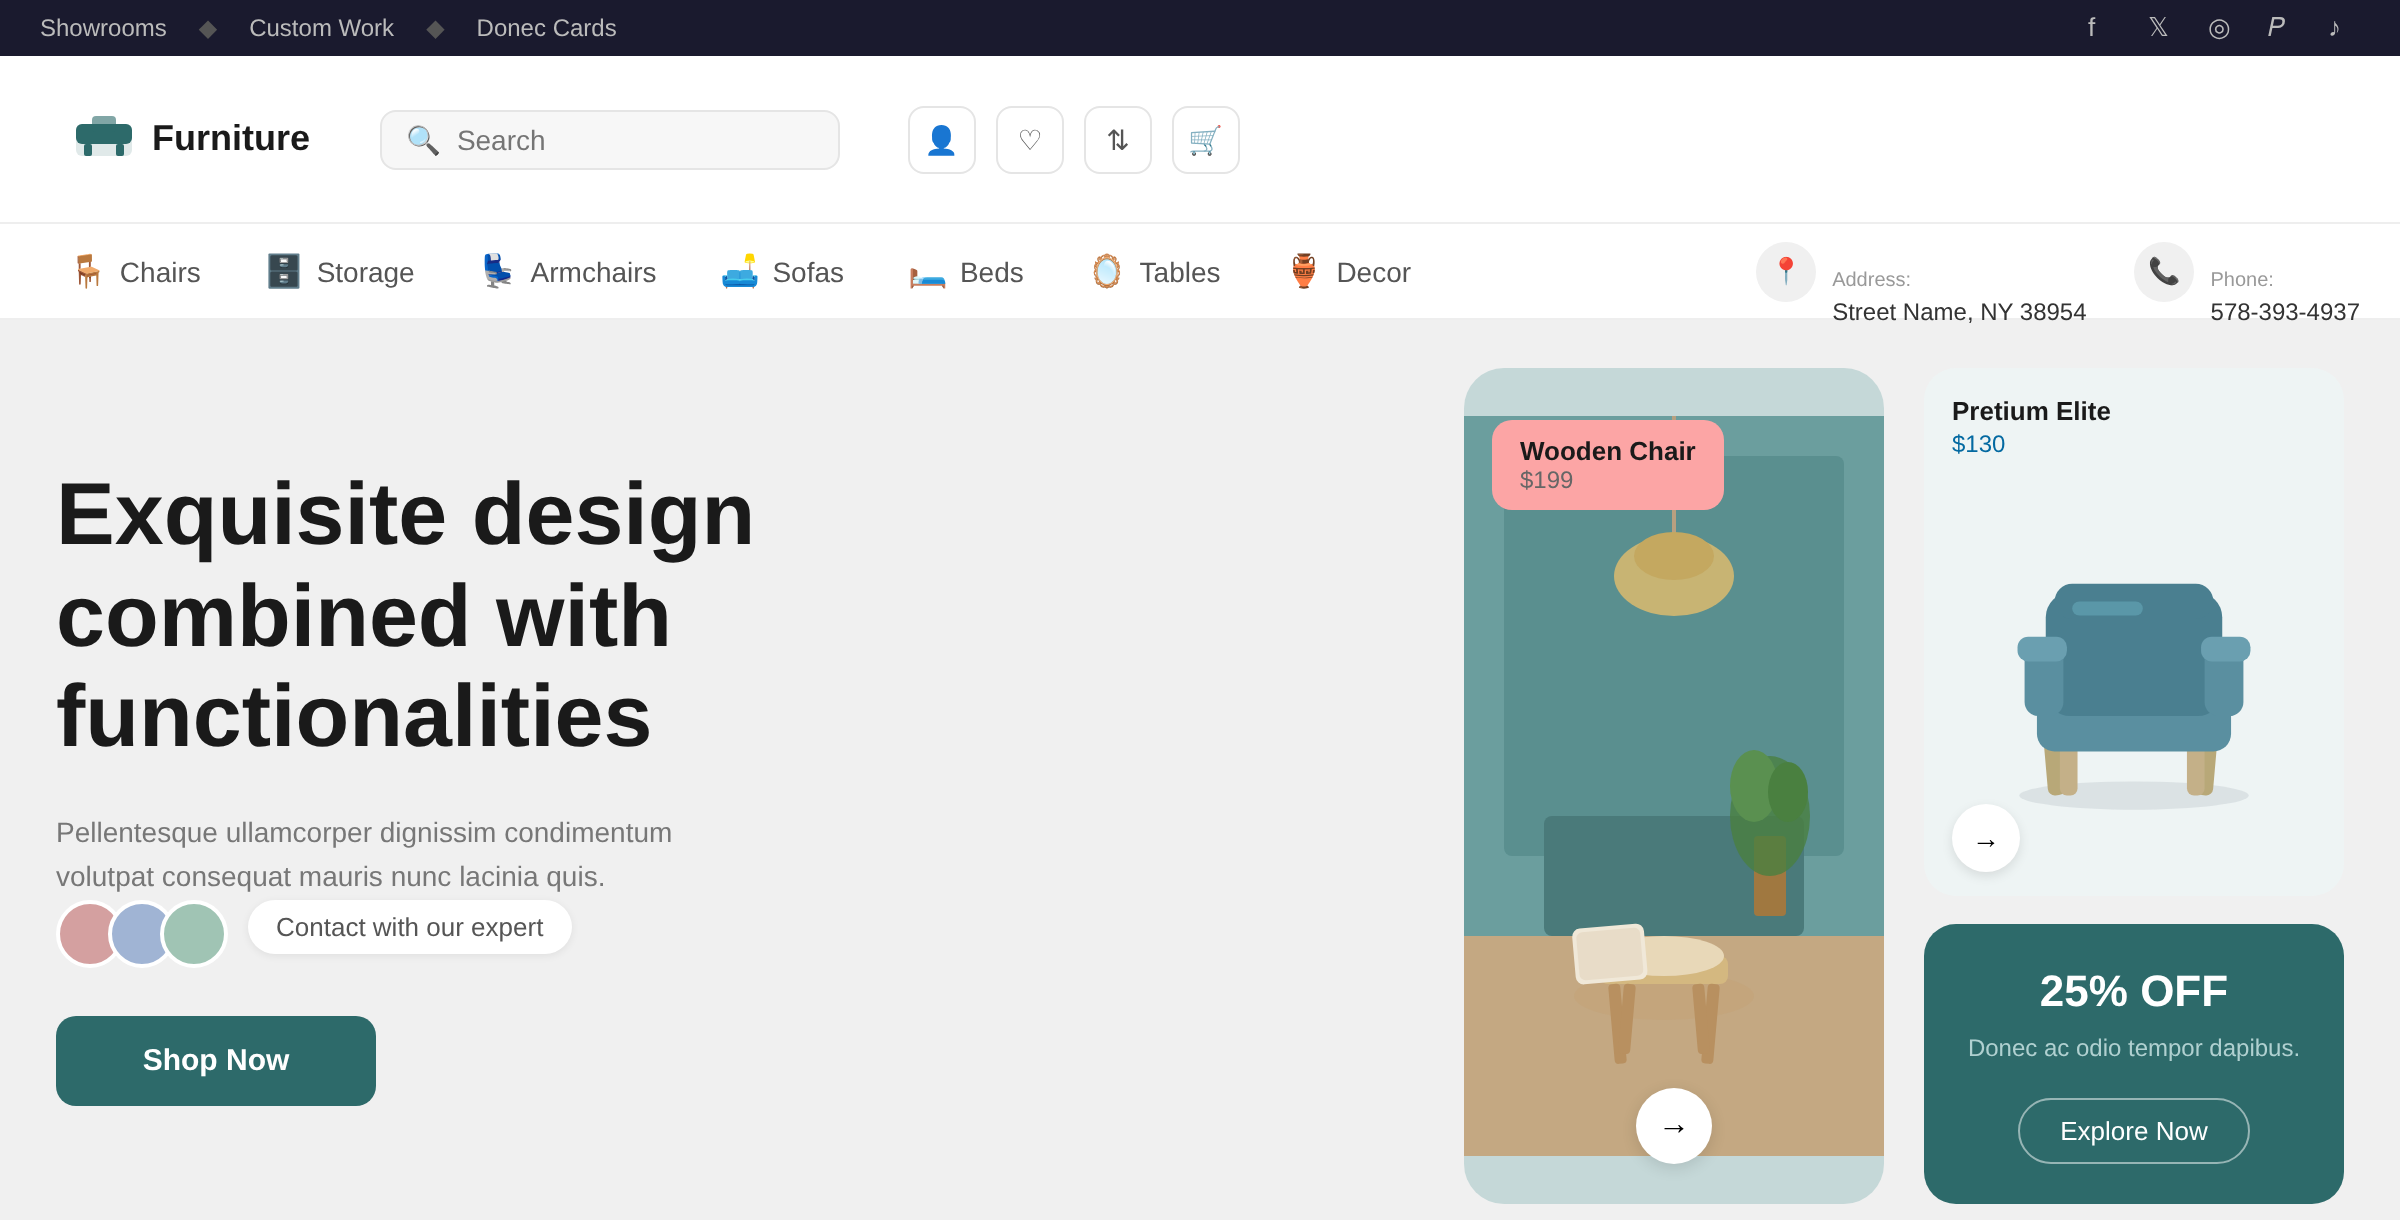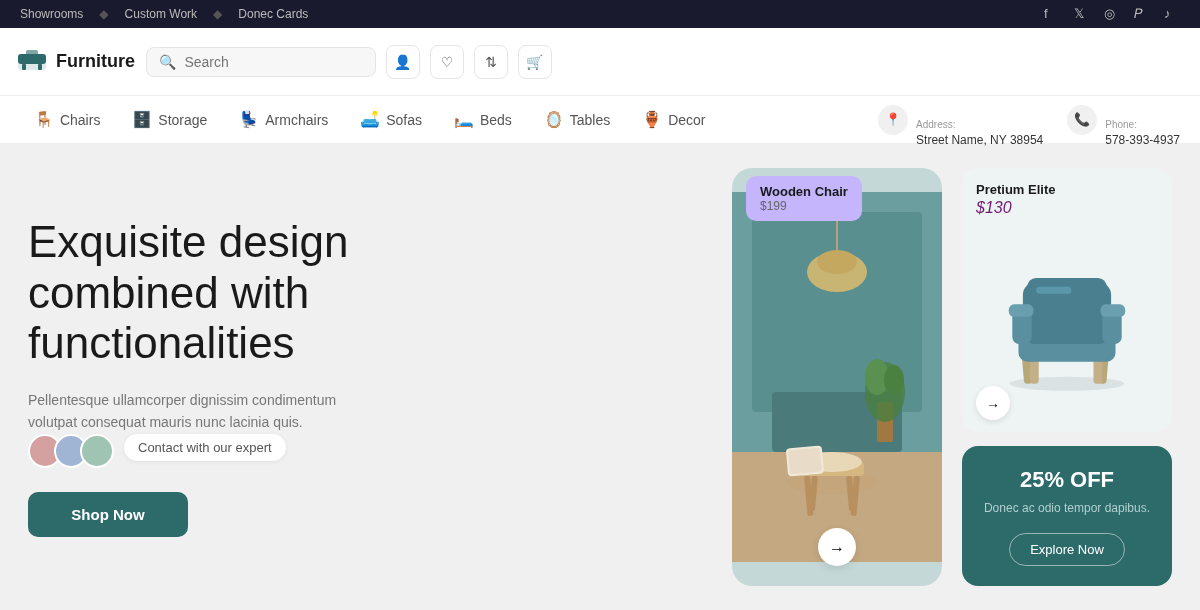--- a/index.html
+++ b/index.html
@@ -23,24 +23,25 @@
       font-size: 12px;
     }
     .topbar-left { display: flex; gap: 16px; }
     .topbar-left span { cursor: pointer; color: #bbb; }
     .topbar-right { display: flex; gap: 14px; align-items: center; }
     .topbar-icon { width: 16px; height: 16px; color: #bbb; cursor: pointer; }
 
     
     .header {
       background: #fff;
-      height: 68px;
-      display: flex;
-      align-items: center;
-      padding: 0 16px;
+      height: 84px;
+      display: flex;
+      align-items: center;
+      padding: 0 36px;
+      gap: 24px;
       border-bottom: 1px solid #eee;
     }
     .logo {
       display: flex;
       align-items: center;
       gap: 8px;
       font-weight: 700;
       font-size: 18px;
       color: #1a1a1a;
       min-width: 130px;
@@ -169,21 +170,21 @@
     
     .hero-left {
       flex: 1;
       display: flex;
       flex-direction: column;
       justify-content: center;
       padding-right: 20px;
     }
     .hero-title {
       font-size: 44px;
-      font-weight: 400;
+      font-weight: 700;
       color: #1a1a1a;
       line-height: 1.15;
       margin-bottom: 20px;
     }
     .hero-desc {
       font-size: 14px;
       color: #777;
       line-height: 1.6;
       max-width: 340px;
     }
@@ -239,23 +240,23 @@
     .hero-center {
       width: 210px;
       border-radius: 20px;
       overflow: hidden;
       position: relative;
       background: #c5d8d8;
       flex-shrink: 0;
     }
     .center-card-label {
       position: absolute;
-      top: 8px;
+      top: 26px;
       left: 14px;
-      background: #c4b5fd;
+      background: #fca5a5;
       border-radius: 10px;
       padding: 8px 14px;
       z-index: 2;
     }
     .center-card-label .prod-name {
       font-size: 13px;
       font-weight: 600;
       color: #1a1a1a;
     }
     .center-card-label .prod-price {
@@ -298,24 +299,23 @@
       display: flex;
       flex-direction: column;
     }
     .product-card .prod-tag {
       font-size: 13px;
       font-weight: 700;
       color: #1a1a1a;
       margin-bottom: 2px;
     }
     .product-card .prod-price {
-      font-size: 16px;
-      color: #701a75;
+      font-size: 12px;
+      color: #0369a1;
       margin-bottom: 8px;
-      font-style: italic;
     }
     .chair-img {
       display: flex;
       align-items: center;
       justify-content: center;
       flex: 1;
     }
     .arrow-btn-right {
       position: absolute;
       bottom: 12px;

